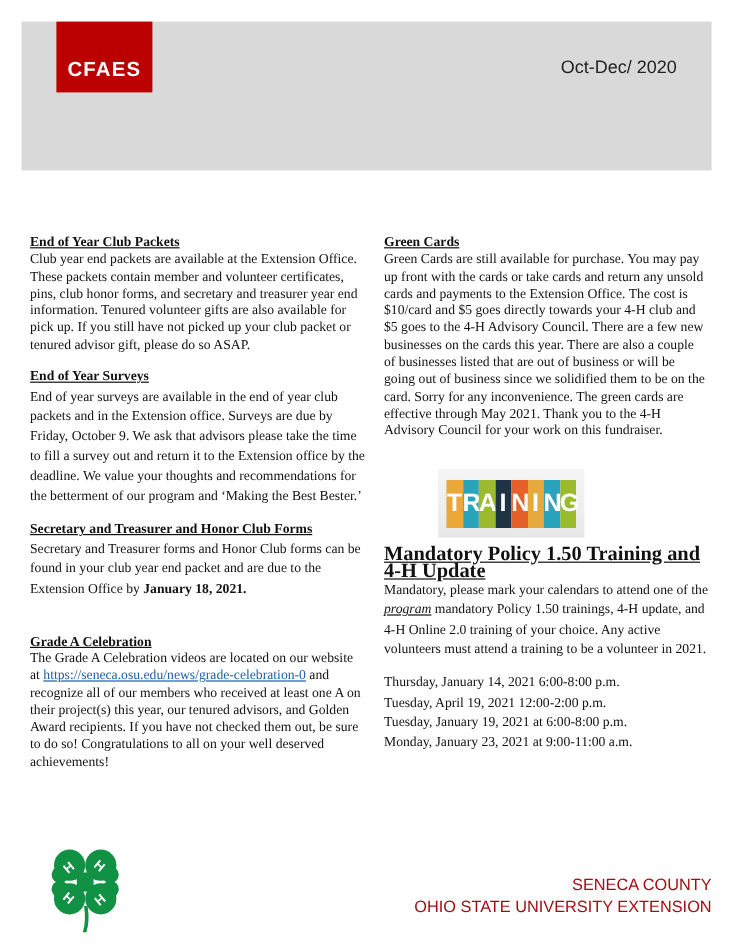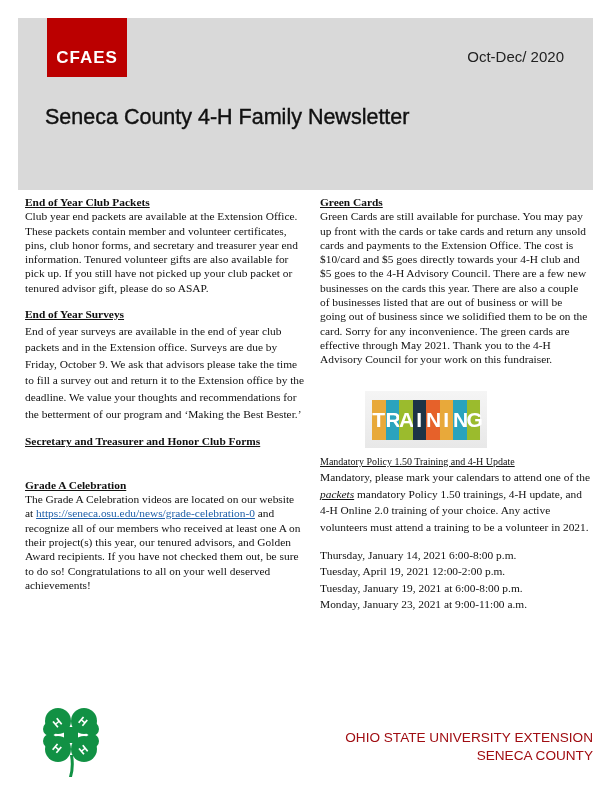--- a/index.html
+++ b/index.html
@@ -3,21 +3,21 @@
 <meta charset="utf-8">
 <style>
   html, body { margin: 0; padding: 0; }
   body {
     width: 612px; height: 792px; position: relative; overflow: hidden;
     background: #ffffff;
     font-family: "Liberation Serif", "DejaVu Serif", serif;
     color: #111;
   }
   .header {
-    position: absolute; left: 18px; top: 18px; width: 575px; height: 172px;
+    position: absolute; left: 18px; top: 18px; width: 575px; height: 124px;
     background: #d9d9d9;
   }
   .logo {
     position: absolute; left: 29px; top: 0; width: 80px; height: 59px;
     background: #bb0000;
     display: flex; align-items: flex-end; justify-content: center;
   }
   .logo span {
     color: #fff; font-family: "Liberation Sans", "DejaVu Sans", sans-serif;
     font-weight: bold; font-size: 17px; letter-spacing: 1px; padding-bottom: 9px;
@@ -51,54 +51,54 @@
     position: absolute; left: 365px; top: 391px; width: 122px; height: 57px;
     background: linear-gradient(#f5f5f5, #e8e8e8);
     display: flex; align-items: center; justify-content: center; gap: 0;
   }
   .training-img span {
     display: inline-block; width: 13.5px; height: 40px; line-height: 40px;
     text-align: center; color: #fff; font-weight: bold;
     font-family: "Liberation Sans", "DejaVu Sans", sans-serif; font-size: 21px;
   }
   .training-block { position: absolute; left: 320px; top: 455px; width: 270px; font-size: 11.4px; }
-  .training-block h3 { margin: 0; font-size: 10px; font-weight: normal; text-decoration: underline; line-height: 14.3px; }
+  .training-block h3 { margin: 0; font-size: 17px; font-weight: bold; text-decoration: underline; line-height: 14.3px; }
   .training-block p { margin: 0 0 11px 0; line-height: 16.6px; }
   .dates { line-height: 16.6px; }
   .clover {
     position: absolute; left: 42px; top: 705px; width: 58px; height: 72px;
   }
   .footer {
     position: absolute; right: 19px; top: 729px; text-align: right;
     font-family: "Liberation Sans", "DejaVu Sans", sans-serif; font-size: 13.6px;
     line-height: 18px; color: #a00d12;
   }
 </style>
 </head>
 <body>
 
 <div class="header">
   <div class="logo">
     <span>CFAES</span>
   </div>
   <div class="issue-date">Oct-Dec/ 2020</div>
-  <h1 class="title">Seneca County 4-H Family Newsletter</h1>
 </div>
 
 <div class="col col-left">
   <div class="section">
     <h3>End of Year Club Packets</h3>
     <p>Club year end packets are available at the Extension Office.  These packets contain member and volunteer certificates, pins, club honor forms, and secretary and treasurer year end information.  Tenured volunteer gifts are also available for pick up.  If you still have not picked up your club packet or tenured advisor gift, please do so ASAP.</p>
   </div>
   <div class="section loose">
     <h3 style="line-height:16.6px">End of Year Surveys</h3>
     <p>End of year surveys are available in the end of year club packets and in the Extension office. Surveys are due by Friday, October 9. We ask that advisors please take the time to fill a survey out and return it to the Extension office by the deadline. We value your thoughts and recommendations for the betterment of our program and ‘Making the Best Bester.’</p>
   </div>
   <div class="section loose">
     <h3 style="line-height:16.6px">Secretary and Treasurer and Honor Club Forms</h3>
+    <p><span>Secretary and Treasurer forms and Honor Club forms can be found in your club year end packet and are due to the Extension Office by </span><b>January 18, 2021.</b></p>
   </div>
   <div class="section" style="margin-top:28px">
     <h3>Grade A Celebration</h3>
     <p><span>The Grade A Celebration videos are located on our website at </span><a class="link">https://seneca.osu.edu/news/grade-celebration-0</a><span> and recognize all of our members who received at least one A on their project(s) this year, our tenured advisors, and Golden Award recipients. If you have not checked them out, be sure to do so! Congratulations to all on your well deserved achievements!</span></p>
   </div>
 </div>
 
 <div class="col col-right">
   <div class="section">
     <h3>Green Cards</h3>
@@ -112,21 +112,21 @@
   <span style="background:#9bbb2d">A</span>
   <span style="background:#1d3447">I</span>
   <span style="background:#e6612a">N</span>
   <span style="background:#e8a93a">I</span>
   <span style="background:#2aa3bd">N</span>
   <span style="background:#9bbb2d">G</span>
 </div>
 
 <div class="training-block">
   <h3>Mandatory Policy 1.50 Training and 4-H Update</h3>
-  <p><span>Mandatory, please mark your calendars to attend one of the </span><span class="emph">packets</span><span> mandatory Policy 1.50 trainings, 4-H update, and 4-H Online 2.0 training of your choice. Any active volunteers must attend a training to be a volunteer in 2021.</span></p>
+  <p><span>Mandatory, please mark your calendars to attend one of the </span><span class="emph">program</span><span> mandatory Policy 1.50 trainings, 4-H update, and 4-H Online 2.0 training of your choice. Any active volunteers must attend a training to be a volunteer in 2021.</span></p>
   <div class="dates">
     <div>Thursday, January 14, 2021 6:00-8:00 p.m.</div>
     <div>Tuesday, April 19, 2021 12:00-2:00 p.m.</div>
     <div>Tuesday, January 19, 2021 at 6:00-8:00 p.m.</div>
     <div>Monday, January 23, 2021 at 9:00-11:00 a.m.</div>
   </div>
 </div>
 
 <svg class="clover" viewBox="0 0 58 72">
   <g fill="#119144">
@@ -143,15 +143,15 @@
   </g>
   <g fill="#fff" font-family="Liberation Sans, sans-serif" font-weight="bold" font-size="11">
     <text x="11" y="21" transform="rotate(-40 16 17)">H</text>
     <text x="37" y="21" transform="rotate(40 42 17)">H</text>
     <text x="11" y="48" transform="rotate(40 16 44)">H</text>
     <text x="37" y="48" transform="rotate(-40 42 44)">H</text>
   </g>
 </svg>
 
 <div class="footer">
+  <div>SENECA COUNTY</div>
   <div>OHIO STATE UNIVERSITY EXTENSION</div>
-  <div>SENECA COUNTY</div>
 </div>
 
 </body></html>

